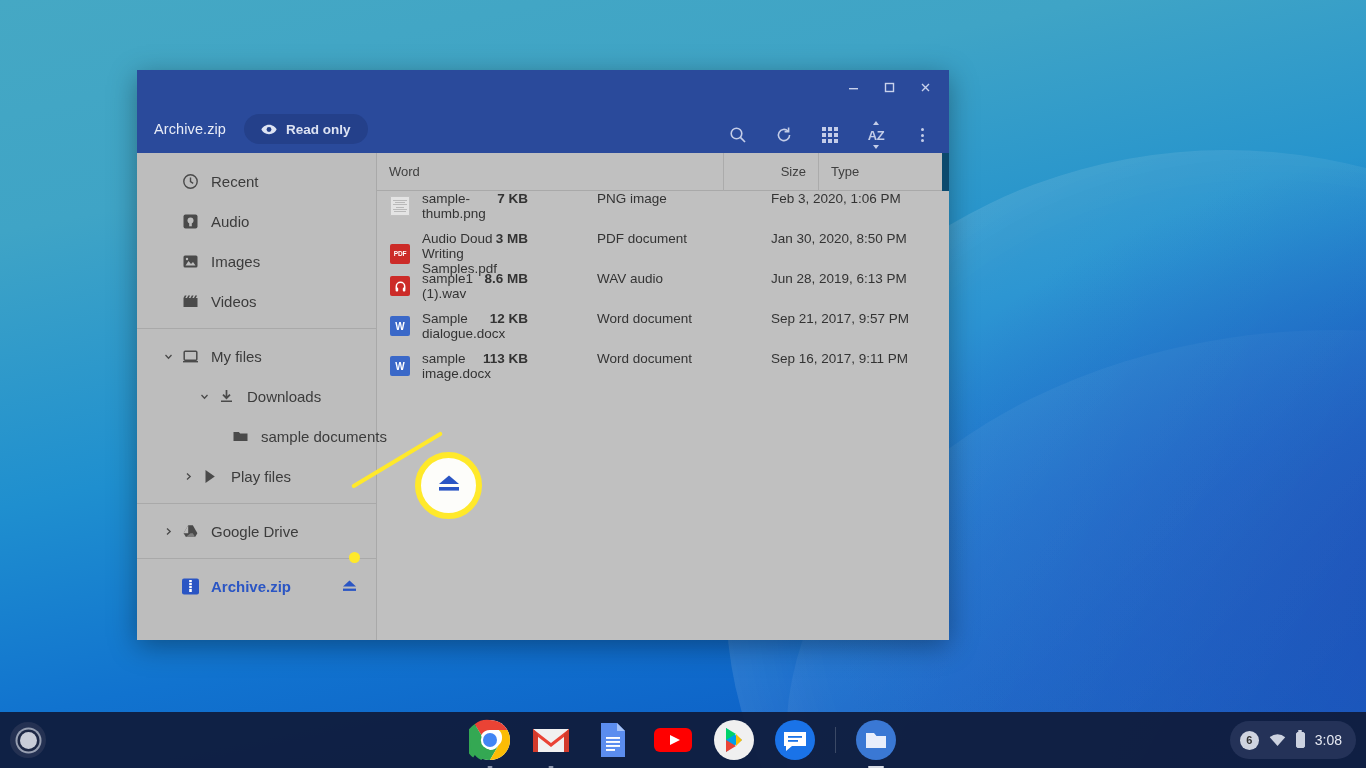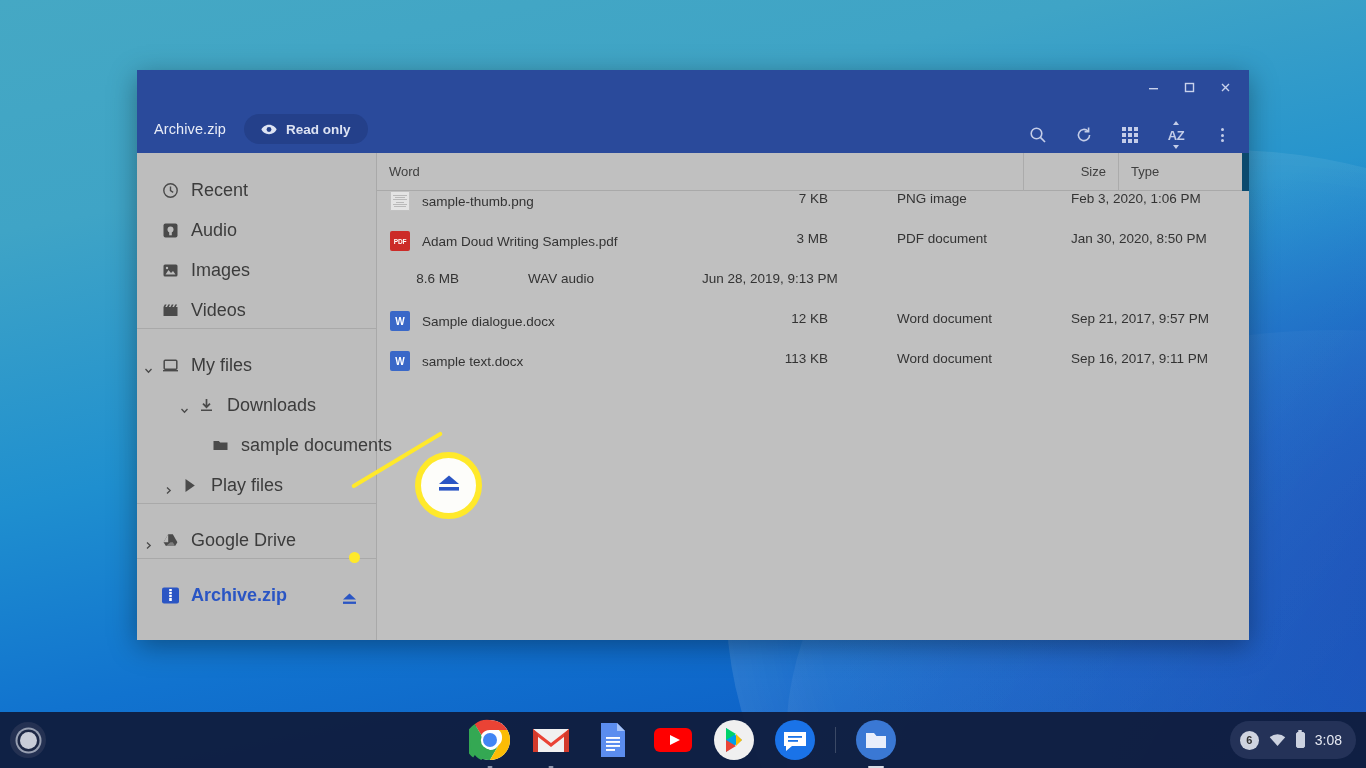--- a/index.html
+++ b/index.html
@@ -18,21 +18,21 @@
     box-shadow:inset 40px -10px 80px rgba(255,255,255,.07);
   }
   .wall-arc2 {
     position:absolute; right:-520px; top:330px; width:1100px; height:820px;
     border-radius:50%;
     background:linear-gradient(120deg, rgba(255,255,255,.07), rgba(255,255,255,0) 55%);
   }
 
   
   .window {
-    position:absolute; left:137px; top:70px; width:1112px; height:570px;
+    position:absolute; left:137px; top:70px; width:812px; height:570px;
     background:#bfbfbf; box-shadow:0 6px 26px rgba(0,0,0,.35);
     display:flex; flex-direction:column;
   }
   .titlebar {
     height:35px; background:#2a4a9b; display:flex; align-items:center;
     justify-content:flex-end; padding-right:6px; flex:0 0 35px;
   }
   .wbtn {
     width:36px; height:28px; display:flex; align-items:center; justify-content:center;
     color:#c9d2ec; cursor:pointer;
@@ -72,22 +72,22 @@
   .grid-ic i { width:4px; height:4px; background:#c4cde8; display:block; }
 
   .body-row { flex:1; display:flex; min-height:0; }
 
   
   .sidebar {
     width:240px; background:#bdbdbd; flex:0 0 240px;
     border-right:1px solid #a9a9a9; padding-top:8px;
   }
   .sb-item {
-    height:40px; display:flex; align-items:flex-end; cursor:pointer;
-    font-size:18px; color:#3c3c3c; position:relative;
+    height:40px; display:flex; align-items:center; cursor:pointer;
+    font-size:15px; color:#3c3c3c; position:relative;margin-left:20px;
   }
   .sb-chev {
     width:22px; display:flex; align-items:center; justify-content:center;
     color:#4a4a4a; flex:0 0 22px;
   }
   .sb-ic {
     width:22px; height:22px; display:flex; align-items:center; justify-content:center;
     color:#4a4a4a; flex:0 0 22px; margin-right:10px;
   }
   .sb-label { white-space:nowrap; }
@@ -112,21 +112,21 @@
   .sort-caret {
     border-left:4px solid transparent; border-right:4px solid transparent;
     border-top:4.5px solid #555; display:inline-block;
   }
   .fl-row {
     height:40px; display:flex; align-items:flex-start; font-size:13.5px; color:#333;
     cursor:pointer;
     gap:44px;
   }
   .r-name { flex:1; min-width:0; display:flex; align-items:center; padding-left:13px; gap:12px; }
-  .r-size { width:95px; text-align:right; padding-right:13px; }
+  .r-size { width:95px; text-align:right; padding-right:13px;font-weight:bold; }
   .r-type { width:130px; padding-left:12px; }
   .r-date { width:190px; padding-left:12px; }
   .fico { width:20px; height:20px; flex:0 0 20px; display:flex; align-items:center; justify-content:center; }
   .fico.pdf, .fico.wav {
     background:#cc2b28; border-radius:2px; color:#fff; font-size:6.5px;
     font-weight:bold; letter-spacing:-.2px;
   }
   .fico.doc {
     background:#3a68c8; border-radius:2px; color:#fff; font-size:10px; font-weight:bold;
   }
@@ -431,47 +431,57 @@
           <span>sample-thumb.png</span>
         </div>
         <div class="r-size">7 KB</div>
         <div class="r-type">PNG image</div>
         <div class="r-date">Feb 3, 2020, 1:06 PM</div>
       </div>
 
       <div class="fl-row">
         <div class="r-name">
           <span class="fico pdf">PDF</span>
-          <span>Adam Doud Writing Samples.pdf</span>
+          <span>Audio Doud Writing Samples.pdf</span>
         </div>
         <div class="r-size">3 MB</div>
         <div class="r-type">PDF document</div>
         <div class="r-date">Jan 30, 2020, 8:50 PM</div>
       </div>
 
       <div class="fl-row">
+        <div class="r-name">
+          <span class="fico wav">
+            <svg width="13" height="13" viewBox="0 0 13 13">
+                <path d="M2.3 8.4 V6.5a4.2 4.2 0 0 1 8.4 0v1.9" fill="none" stroke="#fff" stroke-width="1.5"></path>
+                <rect x="1.6" y="7.6" width="2.6" height="4" rx="1.1" fill="#fff"></rect>
+                <rect x="8.8" y="7.6" width="2.6" height="4" rx="1.1" fill="#fff"></rect>
+              </svg>
+          </span>
+          <span>sample1 (1).wav</span>
+        </div>
         <div class="r-size">8.6 MB</div>
         <div class="r-type">WAV audio</div>
-        <div class="r-date">Jun 28, 2019, 9:13 PM</div>
+        <div class="r-date">Jun 28, 2019, 6:13 PM</div>
       </div>
 
       <div class="fl-row">
         <div class="r-name">
           <span class="fico doc">W</span>
           <span>Sample dialogue.docx</span>
         </div>
         <div class="r-size">12 KB</div>
         <div class="r-type">Word document</div>
         <div class="r-date">Sep 21, 2017, 9:57 PM</div>
       </div>
 
       <div class="fl-row">
         <div class="r-name">
           <span class="fico doc">W</span>
-          <span>sample text.docx</span>
+          <span>sample image.docx</span>
         </div>
         <div class="r-size">113 KB</div>
         <div class="r-type">Word document</div>
         <div class="r-date">Sep 16, 2017, 9:11 PM</div>
       </div>
     </div>
   </div>
 </div>
 
 <div class="callout-line"></div>

